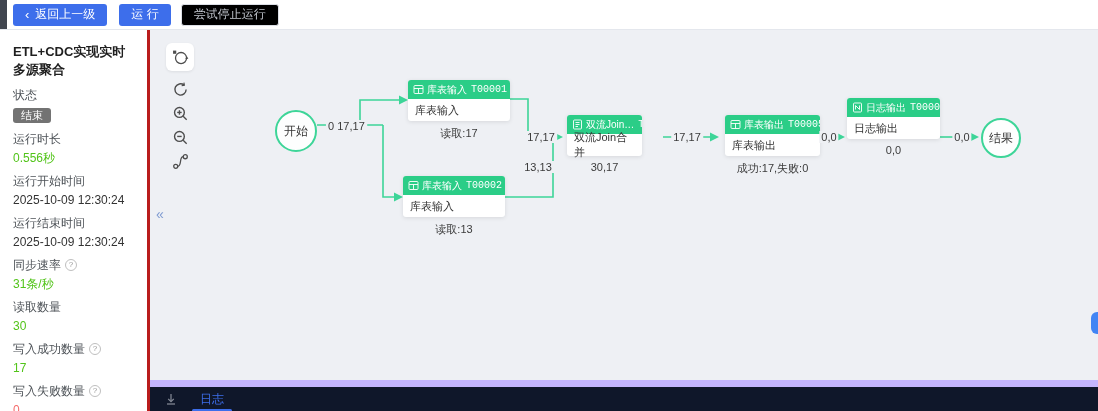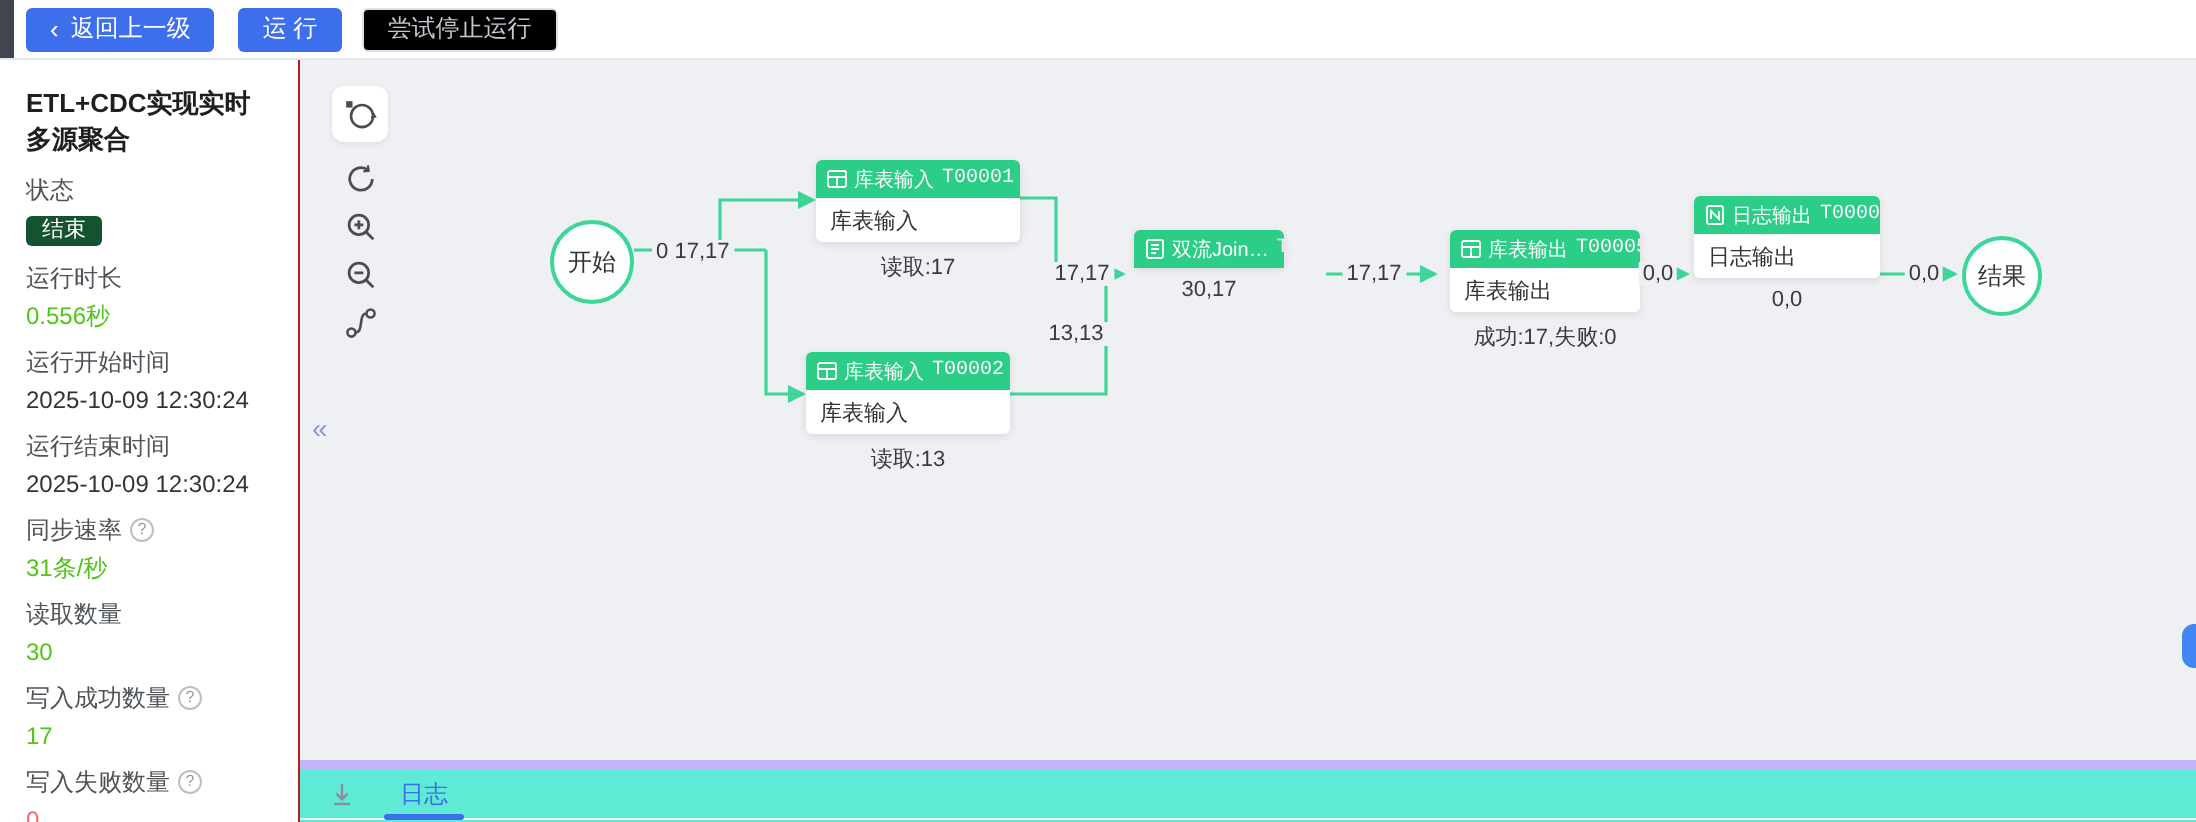--- a/index.html
+++ b/index.html
@@ -15,28 +15,28 @@
          font-family:inherit; }
   .btn.primary { background:#3d6eeb; color:#fff; }
   .btn.disabled { background:#000000; color:#c3c7cf; border:1px solid #dcdfe6; cursor:not-allowed; }
   #back-btn { margin-left:13px; }
   #back-btn .chev { font-size:13px; margin-right:6px; line-height:1; }
   #run-btn { margin-left:12px;text-align:center; }
   #stop-btn { margin-left:10px; }
 
   
   #sidebar { position:absolute; left:0; top:30px; width:150px; height:381px; background:#fff;
-             border-right:1px solid #b91c1c; padding:13px 12px 13px 13px; }
+             border-right:3px solid #b91c1c; padding:13px 12px 13px 13px; }
   #sidebar .title { font-size:13px; font-weight:bold; color:#1f1f1f; line-height:18px; }
   .lbl { margin-top:9px; font-size:12px; color:#4e5358; line-height:14px; display:flex; align-items:center; }
   .lbl:first-of-type { margin-top:9px; }
   .val { margin-top:5px; font-size:12px; line-height:14px; color:#333; }
   .val.green { color:#52c41a; }
   .val.red { color:#f56c6c; }
-  .badge { display:inline-block; margin-top:6px; background:#14532d; color:#fff; font-size:11px;
+  .badge { display:inline-block; margin-top:6px; background:#737373; color:#fff; font-size:11px;
            line-height:15px; padding:0 8px; border-radius:3px; }
   .help { display:inline-flex; align-items:center; justify-content:center; width:12px; height:12px;
           border:1px solid #bfbfbf; border-radius:50%; font-size:8px; color:#999; margin-left:4px; }
 
   
   #canvas { position:absolute; left:150px; top:30px; width:948px; height:350px; background:#eef0f4; }
   #collapse { position:absolute; left:6px; top:176px; color:#7f9bd1; font-size:14px; cursor:pointer; }
 
   #cv-toolbar { position:absolute; left:16px; top:13px; display:flex; flex-direction:column; align-items:center; }
   .tool { width:28px; height:24px; display:flex; align-items:center; justify-content:center; cursor:pointer; }
@@ -56,22 +56,22 @@
   .nh-icon { display:inline-flex; margin-right:3px; flex:none; }
   .nh-code { margin-left:auto; padding-left:4px;font-family:Liberation Mono, monospace; }
   .node-body { height:22px; display:flex; align-items:center; padding:0 7px; font-size:11px; color:#333; }
   .node-stats { position:absolute; top:calc(100% + 5px); left:50%; transform:translateX(-50%);
                 font-size:11px; color:#3c3c3c; white-space:nowrap; }
 
   .edge-label { position:absolute; transform:translate(-50%,-50%); background:#eef0f4; padding:0 2px;
                 font-size:11px; color:#3a3a3a; white-space:nowrap; }
 
   
-  #bottombar { position:absolute; left:150px; top:380px; width:948px; height:31px; background:#5eead4;
-               border-top:5px solid #c4b5fd; }
+  #bottombar { position:absolute; left:150px; top:380px; width:948px; height:31px; background:#0f172a;
+               border-top:7px solid #c4b5fd; }
   #bb-row { height:25px; display:flex; align-items:center; border-bottom:1px solid #f0f1f4; }
   #dl-btn { margin-left:14px; display:inline-flex; cursor:pointer; }
   #log-tab { position:relative; margin-left:18px; height:25px; display:flex; align-items:center;
              color:#3d6eeb; font-size:12px; cursor:pointer; padding:0 4px; }
   #log-tab .tab-underline { position:absolute; left:-4px; right:-4px; bottom:0; height:3px;
              background:#3d6eeb; border-radius:2px; }
 
   #float-handle { position:absolute; right:0; top:312px; width:7px; height:22px; background:#4285f4;
                   border-radius:6px 0 0 6px; cursor:pointer; }
 </style>
@@ -229,20 +229,21 @@
         <svg width="11" height="11" viewBox="0 0 11 11" fill="none" stroke="#fff" stroke-width=".9">
             <rect x="1.5" y="1" width="8" height="9" rx="1"></rect>
             <line x1="3.5" y1="3.5" x2="7.5" y2="3.5"></line>
             <line x1="3.5" y1="5.5" x2="7.5" y2="5.5"></line>
             <line x1="3.5" y1="7.5" x2="6" y2="7.5"></line>
           </svg>
       </span>
       <span class="nh-title">双流Join…</span>
       <span class="nh-code">T00004</span>
     </div>
+    <div class="node-body">双流Join合并</div>
     <div class="node-stats">30,17</div>
   </div>
 
   <div class="node" style="left:575px;top:85px;width:95px">
     <div class="node-header">
       <span class="nh-icon">
         <svg width="11" height="11" viewBox="0 0 11 11" fill="none" stroke="#fff" stroke-width=".9">
             <rect x="1" y="1.5" width="9" height="8" rx="1"></rect>
             <line x1="1" y1="4.5" x2="10" y2="4.5"></line>
             <line x1="5.5" y1="4.5" x2="5.5" y2="9.5"></line>

